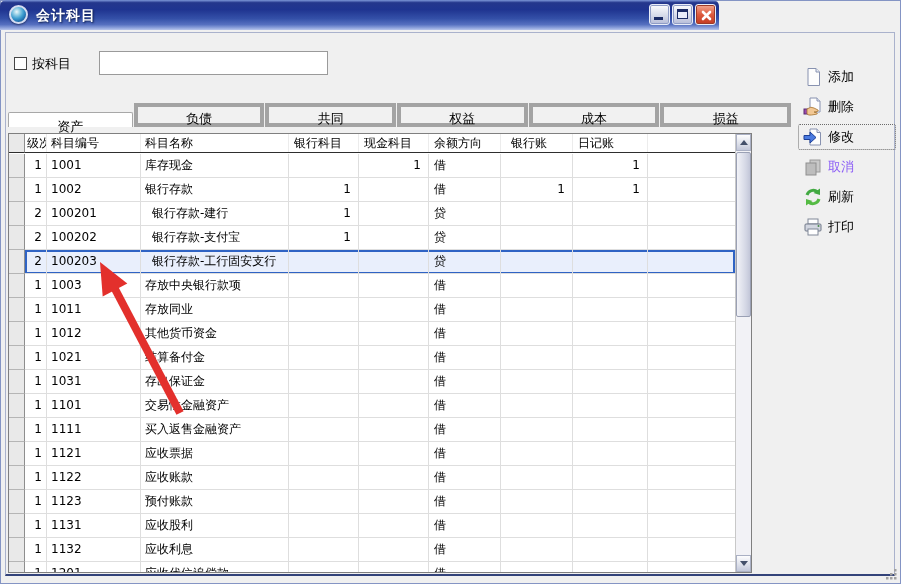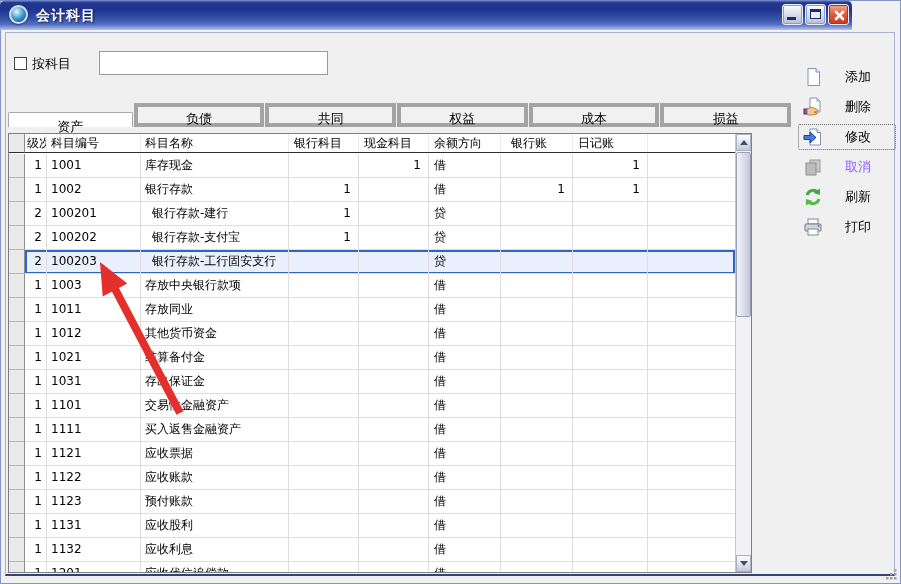--- a/index.html
+++ b/index.html
@@ -2,21 +2,21 @@
 <html><head>
 <meta charset="utf-8">
 <style>
   * { margin:0; padding:0; box-sizing:border-box; }
   html,body { width:901px; height:584px; overflow:hidden; background:#f0f0f0;
     font-family:"DejaVu Sans","Liberation Sans",sans-serif; }
   .window { position:relative; width:901px; height:584px; background:#f0f0f0;
     box-shadow: inset 0 0 0 1px #8494c4; }
 
   
-  .titlebar { position:absolute; left:0; top:0; width:852px; height:30px;
+  .titlebar { position:absolute; left:0; top:0; width:719px; height:30px;
     border-radius:6px 6px 0 0;
     background:linear-gradient(180deg,#7d97d8 0%,#24368c 9%,#1f3490 32%,#3450a8 62%,#5670c0 82%,#93a7de 94%,#b9c6ec 100%); }
   .title-icon { position:absolute; left:9px; top:5px; width:19px; height:19px; border-radius:50%;
     background:radial-gradient(circle at 38% 32%, #eaf6fa 0%, #9fd4e8 20%, #3f9fd0 48%, #1f6fae 70%, #174e86 90%);
     border:2px solid #d4dcf0; box-shadow:0 1px 2px rgba(0,0,20,.5); }
   .title-text { position:absolute; left:36px; top:0; line-height:30px; color:#fff;
     font-size:14px; font-weight:bold; text-shadow:1px 1px 2px #0a1a4a; letter-spacing:1px; }
   .controls { position:absolute; right:3px; top:4px; display:flex; gap:2px; }
   .ctrl-btn { position:relative; width:21px; height:21px; border-radius:3px;
     border:1px solid #e9edf8;
@@ -97,21 +97,21 @@
   .sb-btn.up { top:0; }
   .sb-btn.down { bottom:0; }
   .sb-thumb { position:absolute; left:0; top:18px; width:15px; height:165px; border-radius:2px;
     background:linear-gradient(90deg,#f2f3f8,#d3d6e4 70%,#c2c6d8); border:1px solid #9aa0b4; }
   .tri { width:0; height:0; border-left:4px solid transparent; border-right:4px solid transparent; }
   .tri.up { border-bottom:5px solid #44506a; }
   .tri.down { border-top:5px solid #44506a; }
 
   
   .side-panel { position:absolute; left:798px; top:64px; width:98px; }
-  .side-btn { display:flex; align-items:center; gap:22px; height:26px; margin-bottom:4px;
+  .side-btn { display:flex; align-items:center; gap:5px; height:26px; margin-bottom:4px;
     padding:0 4px; border:1px solid transparent; font-size:13px; color:#000; cursor:default; }
   .side-btn.focused { border:1px dotted #6a6a6a; border-radius:2px; }
   .side-btn.disabled { color:#8b5cf6; }
   .side-btn .ic { width:20px; height:20px; flex:0 0 20px; }
   .side-btn .ic svg { width:20px; height:20px; display:block; }
 
   
   .arrow-overlay { position:absolute; left:0; top:0; width:901px; height:584px;
     pointer-events:none; z-index:50; }
   .resize-grip { position:absolute; right:3px; bottom:3px; width:13px; height:13px; }

